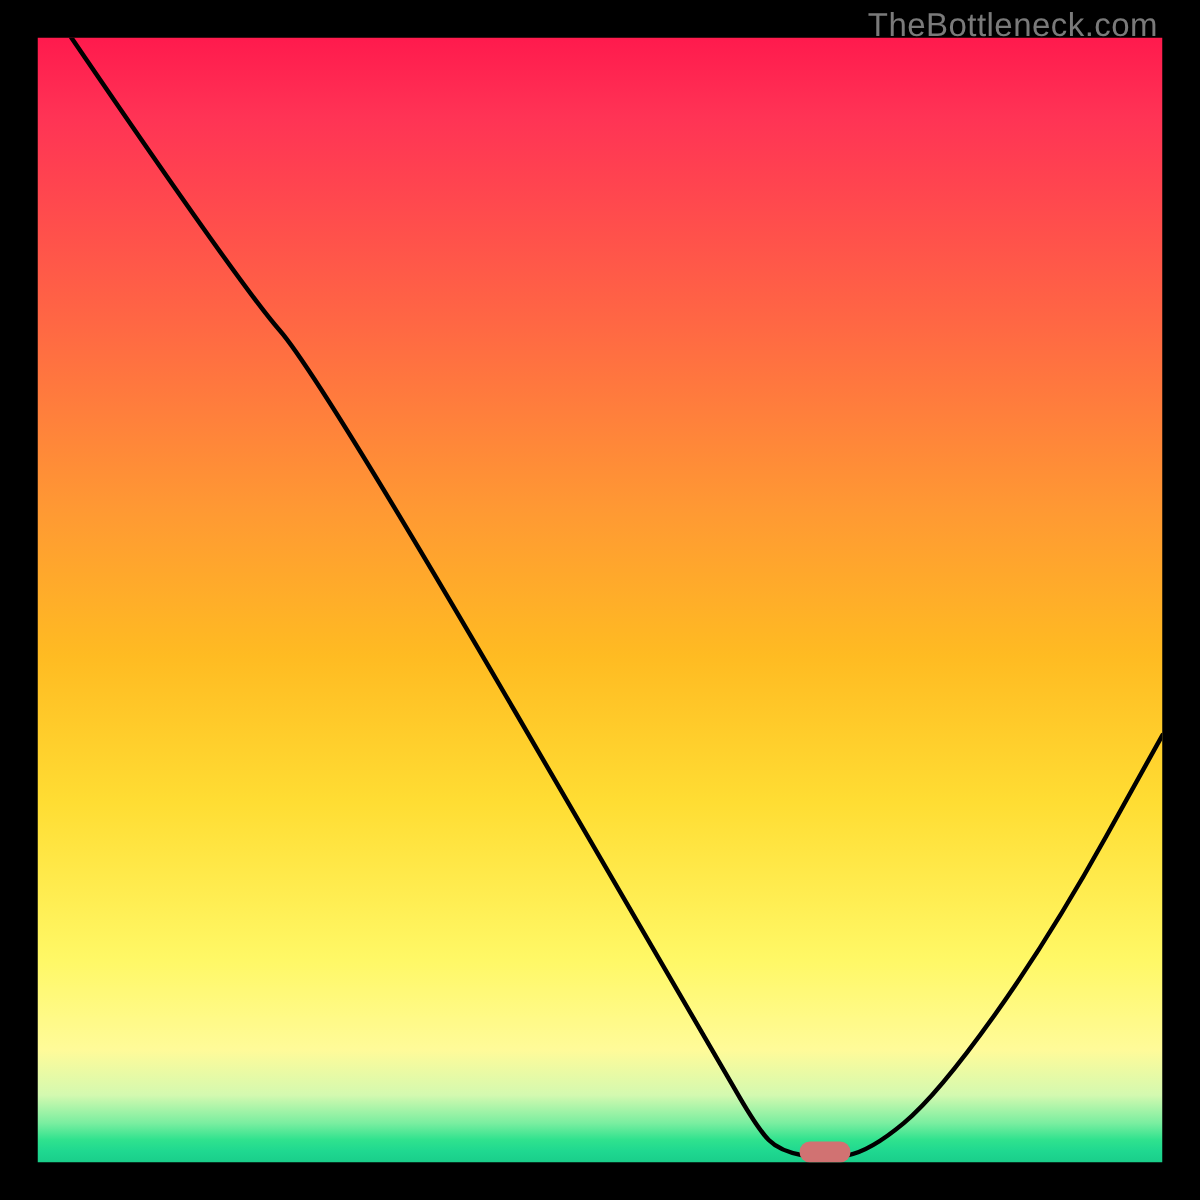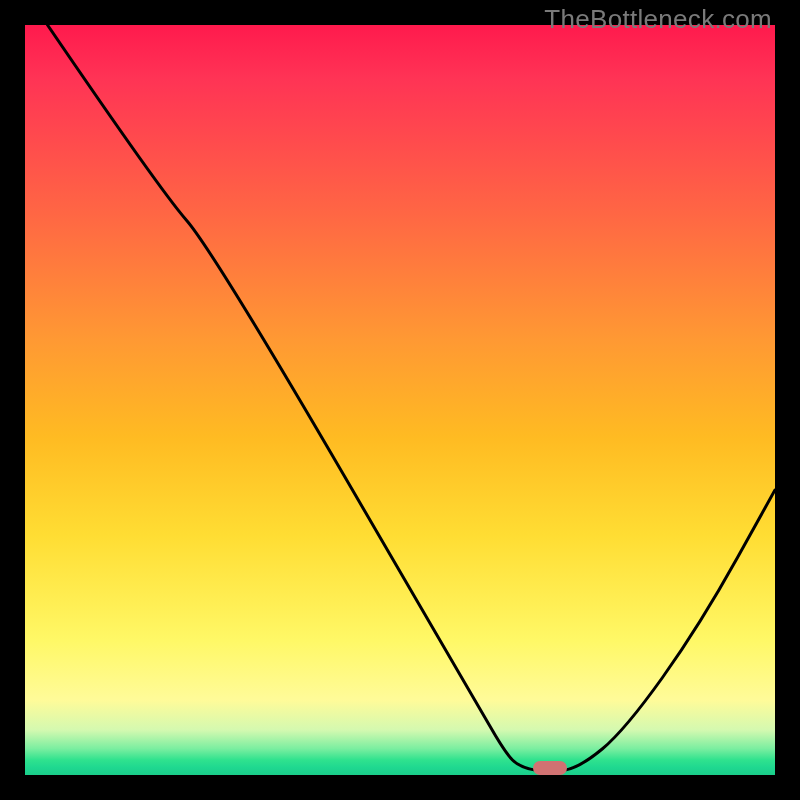--- a/index.html
+++ b/index.html
@@ -45,21 +45,21 @@
       #2fe28e 98%,
       #1fd890 99%,
       #1ace8a 100%
     );
   }
   .watermark {
     position: absolute;
     top: 4px;
     right: 28px;
     color: #7a7a7a;
-    font-size: 26px;
+    font-size: 22px;
     font-weight: 500;
     letter-spacing: 0.3px;
     z-index: 10;
   }
   svg.curve {
     position: absolute;
     left: 0;
     top: 0;
     width: 100%;
     height: 100%;

